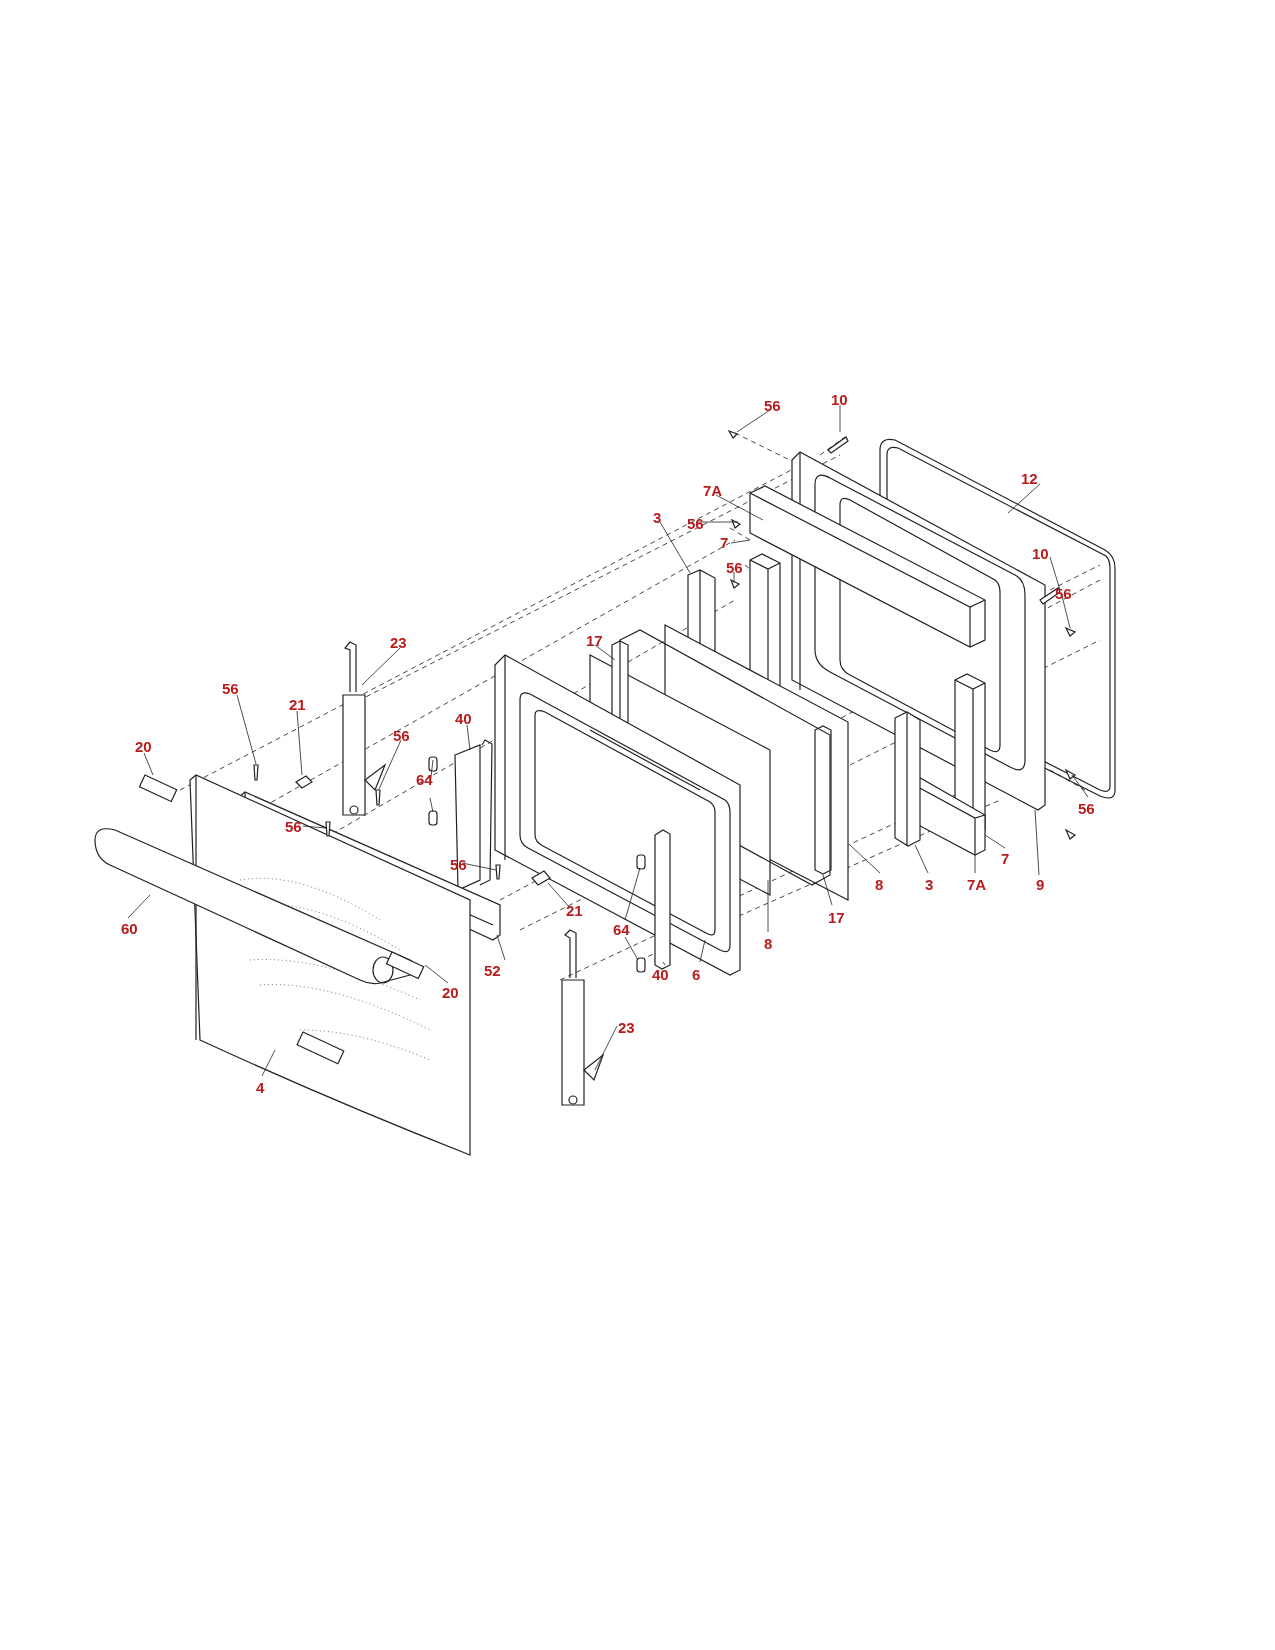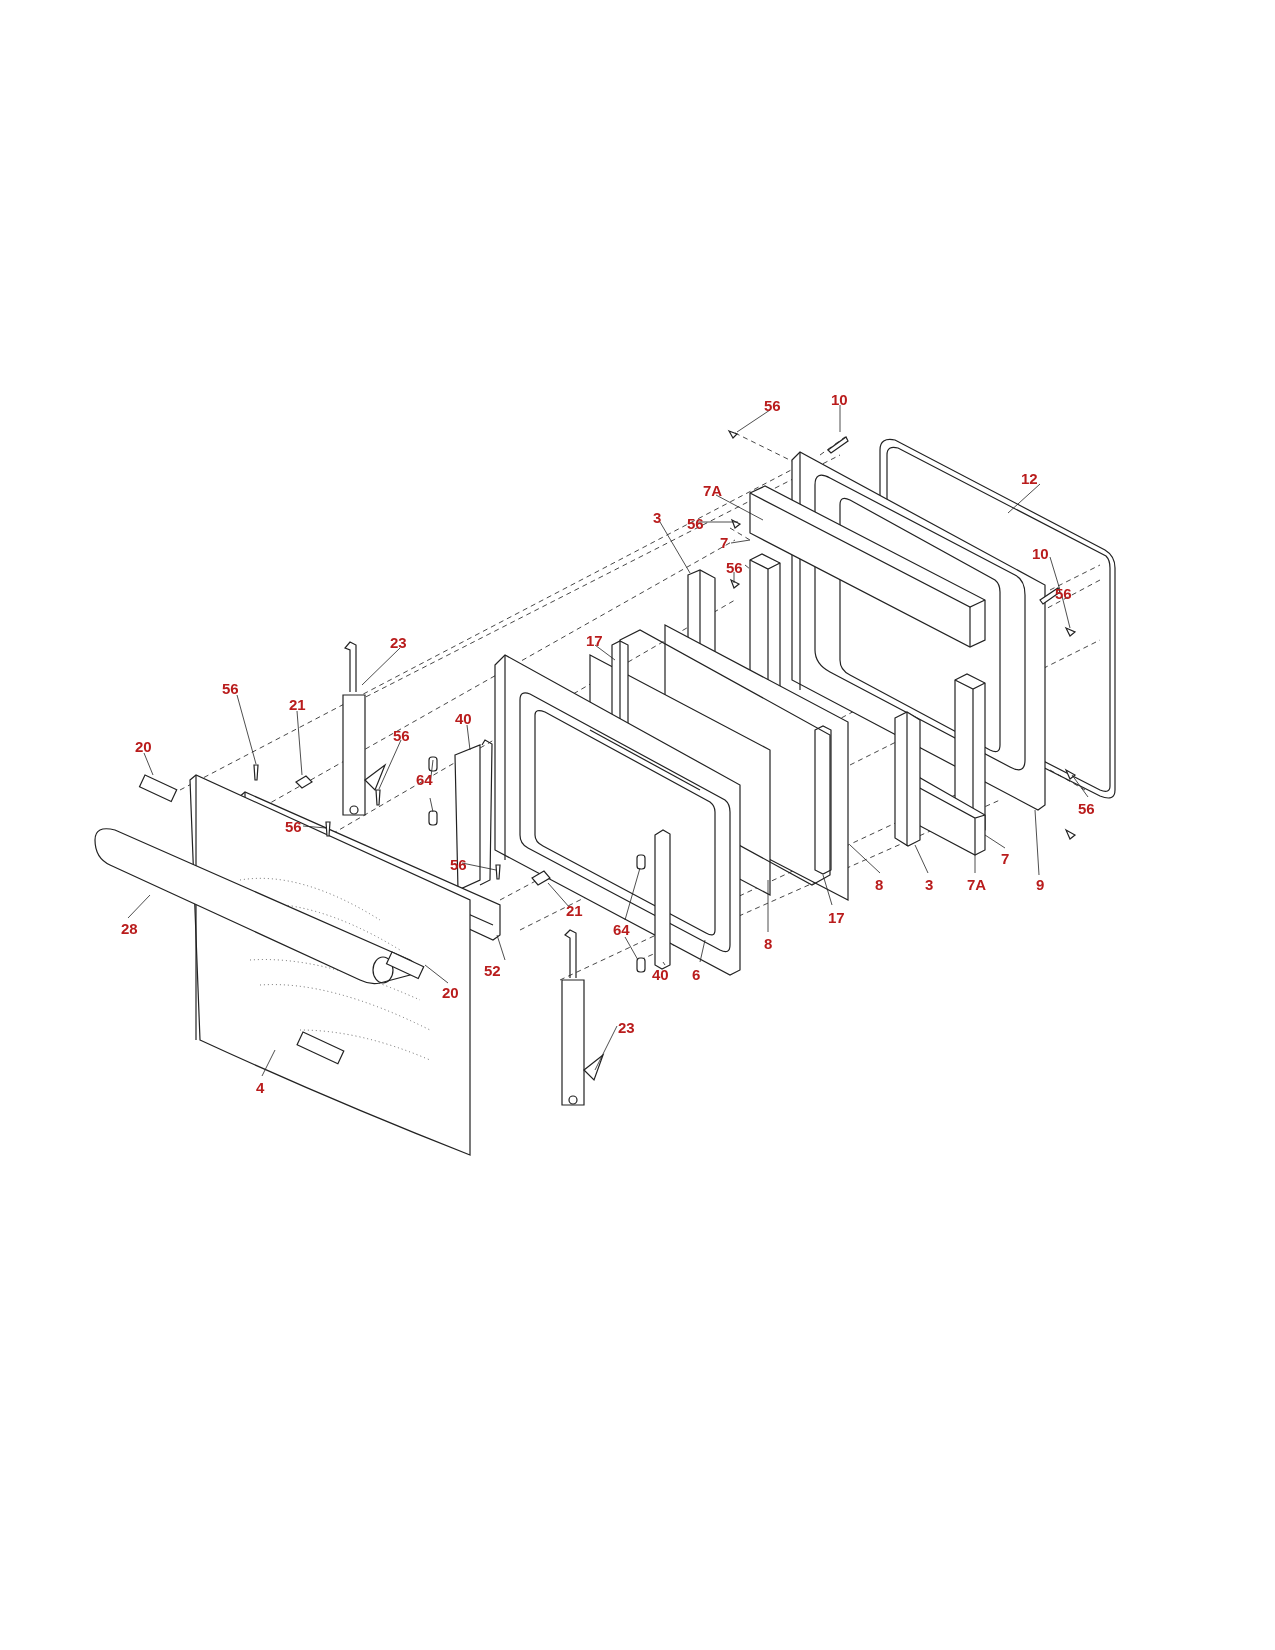--- a/index.html
+++ b/index.html
@@ -249,21 +249,21 @@
   <span class="lbl" style="left:416px;top:772px">64</span>
   <span class="lbl" style="left:285px;top:819px">56</span>
   <span class="lbl" style="left:1001px;top:851px">7</span>
   <span class="lbl" style="left:1036px;top:877px">9</span>
   <span class="lbl" style="left:450px;top:857px">56</span>
   <span class="lbl" style="left:875px;top:877px">8</span>
   <span class="lbl" style="left:925px;top:877px">3</span>
   <span class="lbl" style="left:967px;top:877px">7A</span>
   <span class="lbl" style="left:828px;top:910px">17</span>
   <span class="lbl" style="left:566px;top:903px">21</span>
-  <span class="lbl" style="left:121px;top:921px">28</span>
+  <span class="lbl" style="left:121px;top:921px">60</span>
   <span class="lbl" style="left:764px;top:936px">8</span>
   <span class="lbl" style="left:613px;top:922px">64</span>
   <span class="lbl" style="left:484px;top:963px">52</span>
   <span class="lbl" style="left:652px;top:967px">40</span>
   <span class="lbl" style="left:692px;top:967px">6</span>
   <span class="lbl" style="left:442px;top:985px">20</span>
   <span class="lbl" style="left:618px;top:1020px">23</span>
   <span class="lbl" style="left:256px;top:1080px">4</span>
 </div>
 

